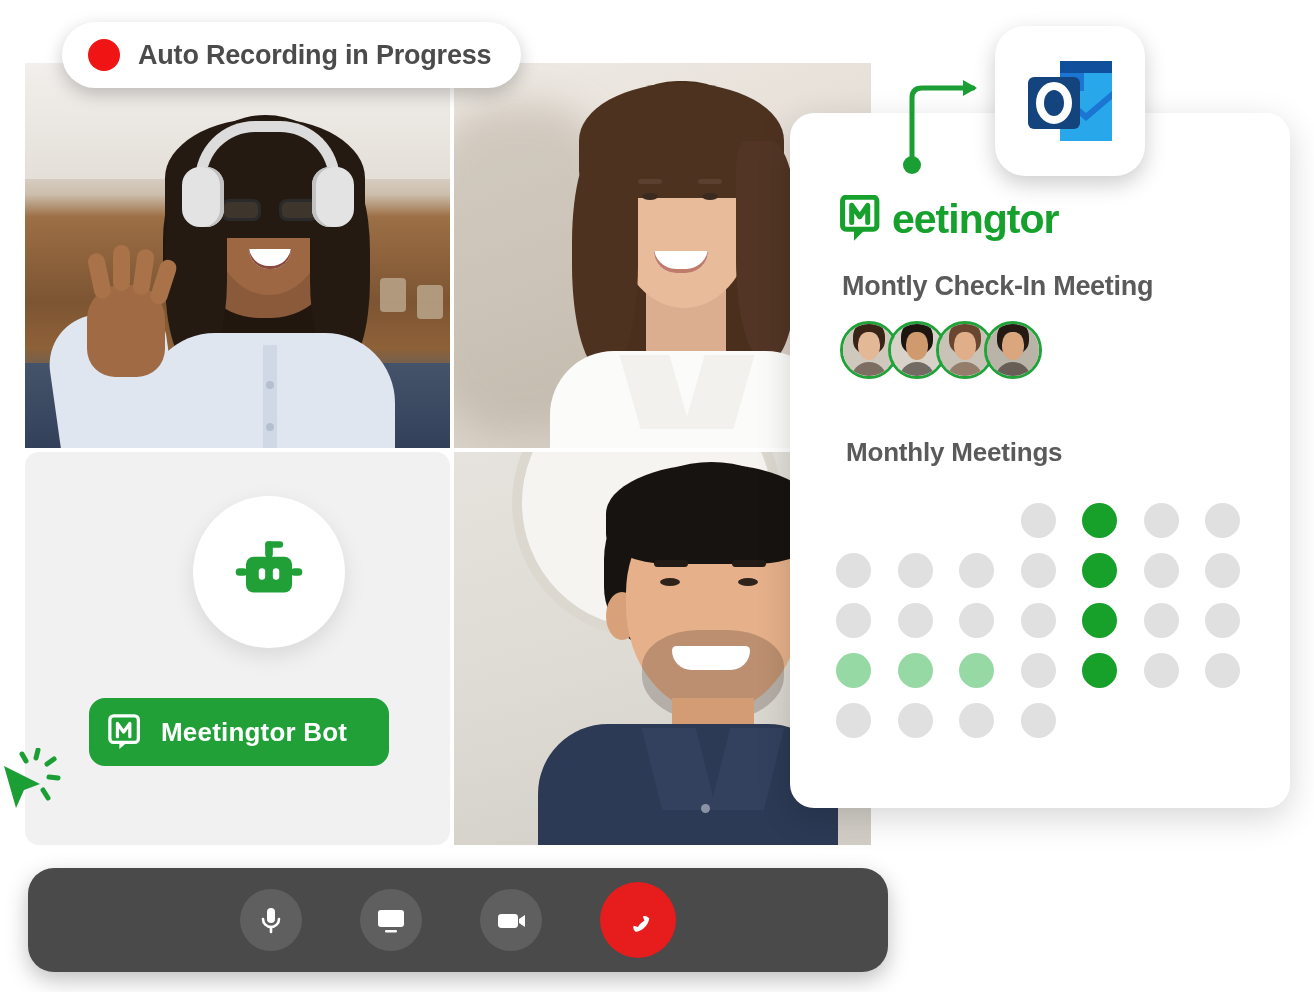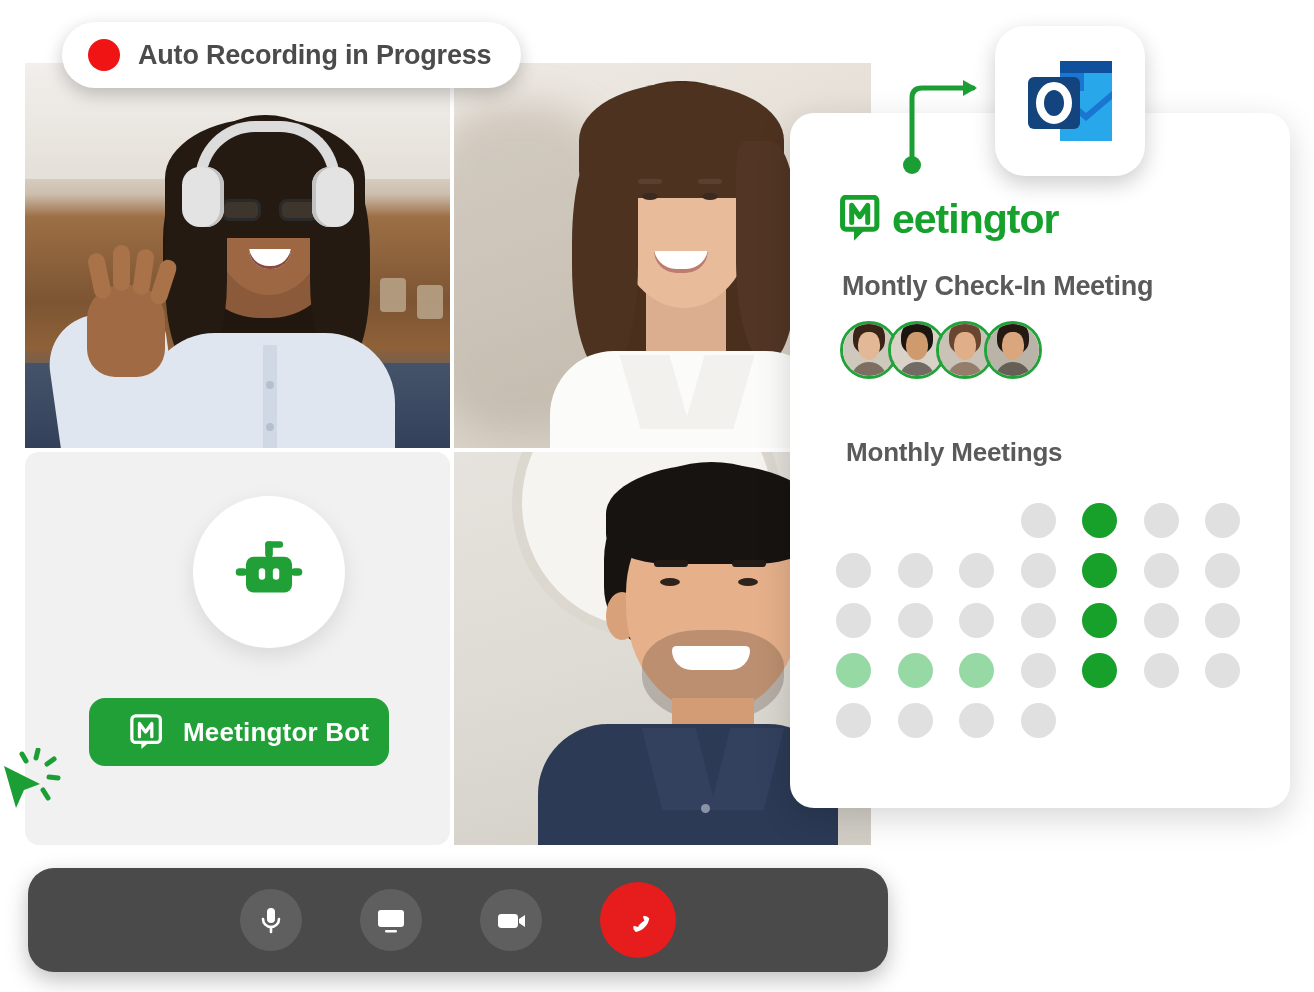--- a/index.html
+++ b/index.html
@@ -53,21 +53,21 @@
   #tile-2 .browL,#tile-2 .browR{position:absolute;width:24px;height:5px;border-radius:4px;background:#5b4030;top:116px;}
   #tile-2 .browL{left:184px;} #tile-2 .browR{left:244px;}
   #tile-2 .smile{position:absolute;left:200px;top:188px;width:54px;height:22px;border-radius:0 0 30px 30px;background:#fff;box-shadow:0 -4px 0 #bf7c6d inset;}
   #tile-2 .shirt{position:absolute;left:96px;top:288px;width:280px;height:120px;border-radius:64px 64px 0 0;background:#fbfbf9;}
   #tile-2 .collarL{position:absolute;left:176px;top:292px;width:50px;height:74px;background:#f2f1ed;transform:skewX(16deg);}
   #tile-2 .collarR{position:absolute;left:240px;top:292px;width:50px;height:74px;background:#f2f1ed;transform:skewX(-16deg);}
 
   
   #tile-3{left:25px;top:452px;width:425px;height:393px;background:#f1f1f1;border-radius:14px;}
   .bot-circle{position:absolute;left:168px;top:44px;width:152px;height:152px;border-radius:50%;background:#fff;box-shadow:0 8px 22px rgba(0,0,0,.10);display:flex;align-items:center;justify-content:center;}
-  .bot-btn{position:absolute;left:64px;top:246px;width:300px;height:68px;border-radius:16px;background:#21a038;display:flex;align-items:center;gap:16px;padding-left:40px;box-sizing:border-box;}
+  .bot-btn{position:absolute;left:64px;top:246px;width:300px;height:68px;border-radius:16px;background:#21a038;display:flex;align-items:center;gap:16px;padding-left:18px;box-sizing:border-box;}
   .bot-btn .lbl{color:#fff;font-size:26px;font-weight:700;letter-spacing:.2px;}
 
   
   #tile-4{left:454px;top:452px;width:417px;height:393px;}
   #tile-4 .bg{position:absolute;inset:0;background:linear-gradient(165deg,#e6e3de 0%,#dedbd4 50%,#d2cec6 100%);}
   #tile-4 .clock{position:absolute;left:58px;top:-84px;width:250px;height:250px;border-radius:50%;background:#f6f4f0;border:10px solid #dcd8d0;}
   #tile-4 .clock:after{content:"";position:absolute;left:50%;top:52%;width:4px;height:64px;background:#3b3b3b;transform:translateX(-50%) rotate(34deg);transform-origin:top center;}
   #tile-4 .clock:before{content:"";position:absolute;left:50%;top:52%;width:4px;height:46px;background:#3b3b3b;transform:translateX(-50%) rotate(-64deg);transform-origin:top center;}
   #tile-4 .hair{position:absolute;left:150px;top:10px;width:215px;height:195px;border-radius:50% 50% 36% 36%;background:#171310;}
   #tile-4 .ear{position:absolute;left:152px;top:140px;width:32px;height:48px;border-radius:50%;background:#d9a179;}

